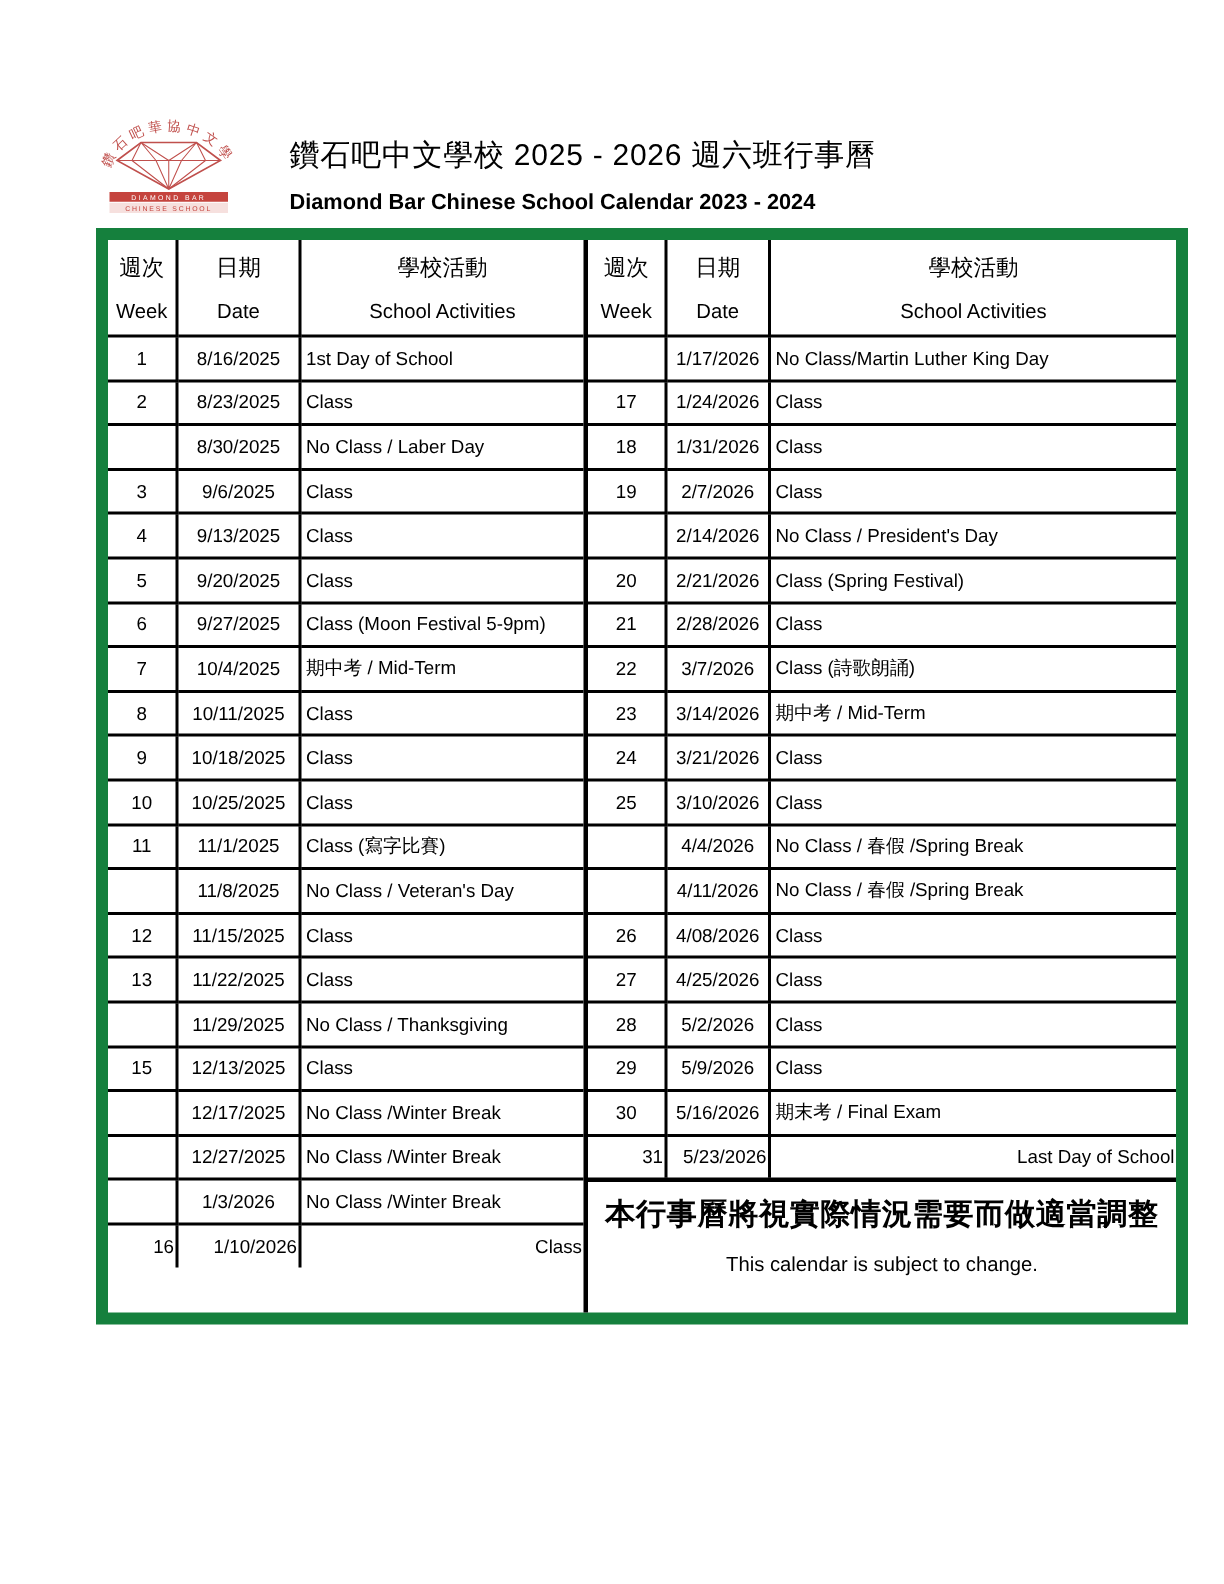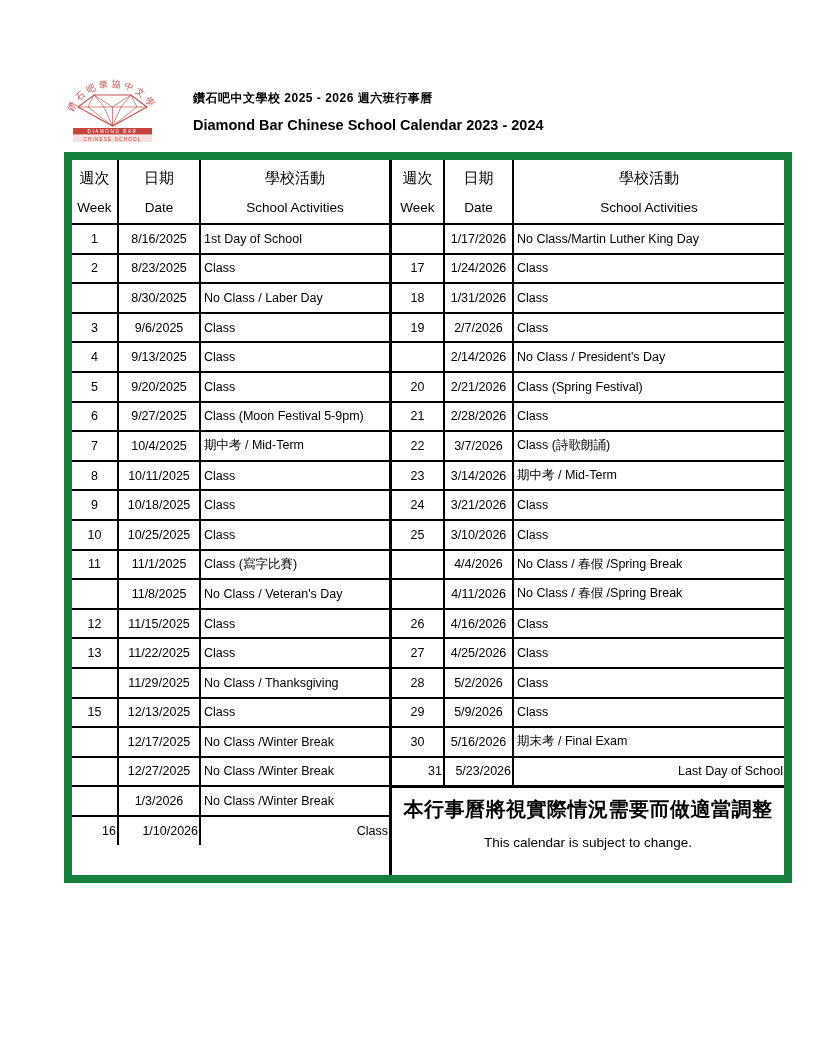--- a/index.html
+++ b/index.html
@@ -9,21 +9,21 @@
     background:#ffffff; color:#000;
     font-family:"Liberation Sans","DejaVu Sans",sans-serif;
     overflow:hidden;
   }
 
   
   .logo { position:absolute; left:64px; top:73px; width:97px; height:69px; }
   .logo svg { width:100%; height:100%; display:block; }
 
   .titles { position:absolute; left:193px; top:90px; }
-  .title-zh { font-size:12px; font-weight:700; letter-spacing:0.5px; }
+  .title-zh { font-size:20px; font-weight:400; letter-spacing:0.5px; }
   .title-en { font-size:14.5px; font-weight:700; margin-top:10px; }
 
   
   .calendar {
     position:absolute; left:64px; top:152px; width:728px;
     border:8px solid #15803d; display:flex; background:#fff;
   }
   .half-left  { width:320px; border-right:3px solid #000; }
   .half-right { flex:1; }
 
@@ -333,21 +333,21 @@
             </tr>
 
             <tr>
               <td class="c-week"></td>
               <td class="c-date">4/11/2026</td>
               <td class="c-act">No Class / 春假  /Spring Break</td>
             </tr>
 
             <tr>
               <td class="c-week">26</td>
-              <td class="c-date">4/16/2026</td>
+              <td class="c-date">4/08/2026</td>
               <td class="c-act">Class</td>
             </tr>
 
             <tr>
               <td class="c-week">27</td>
               <td class="c-date">4/25/2026</td>
               <td class="c-act">Class</td>
             </tr>
 
             <tr>

